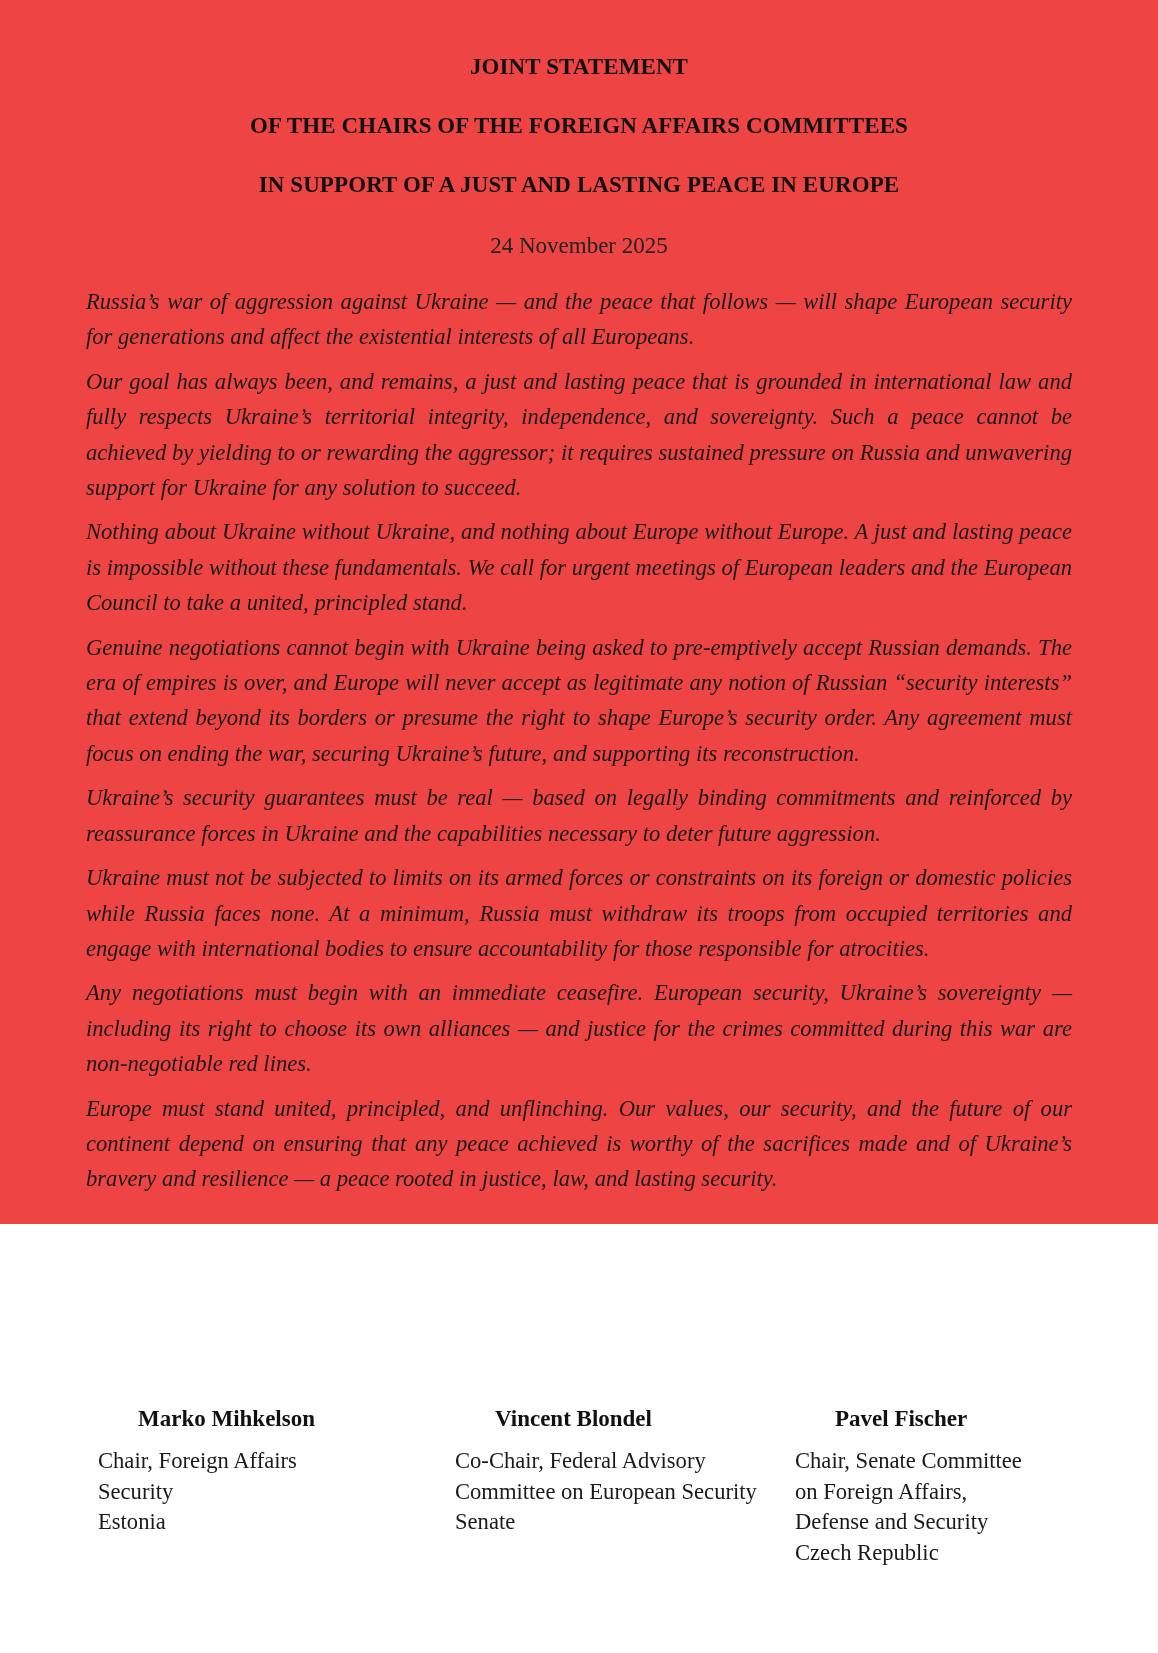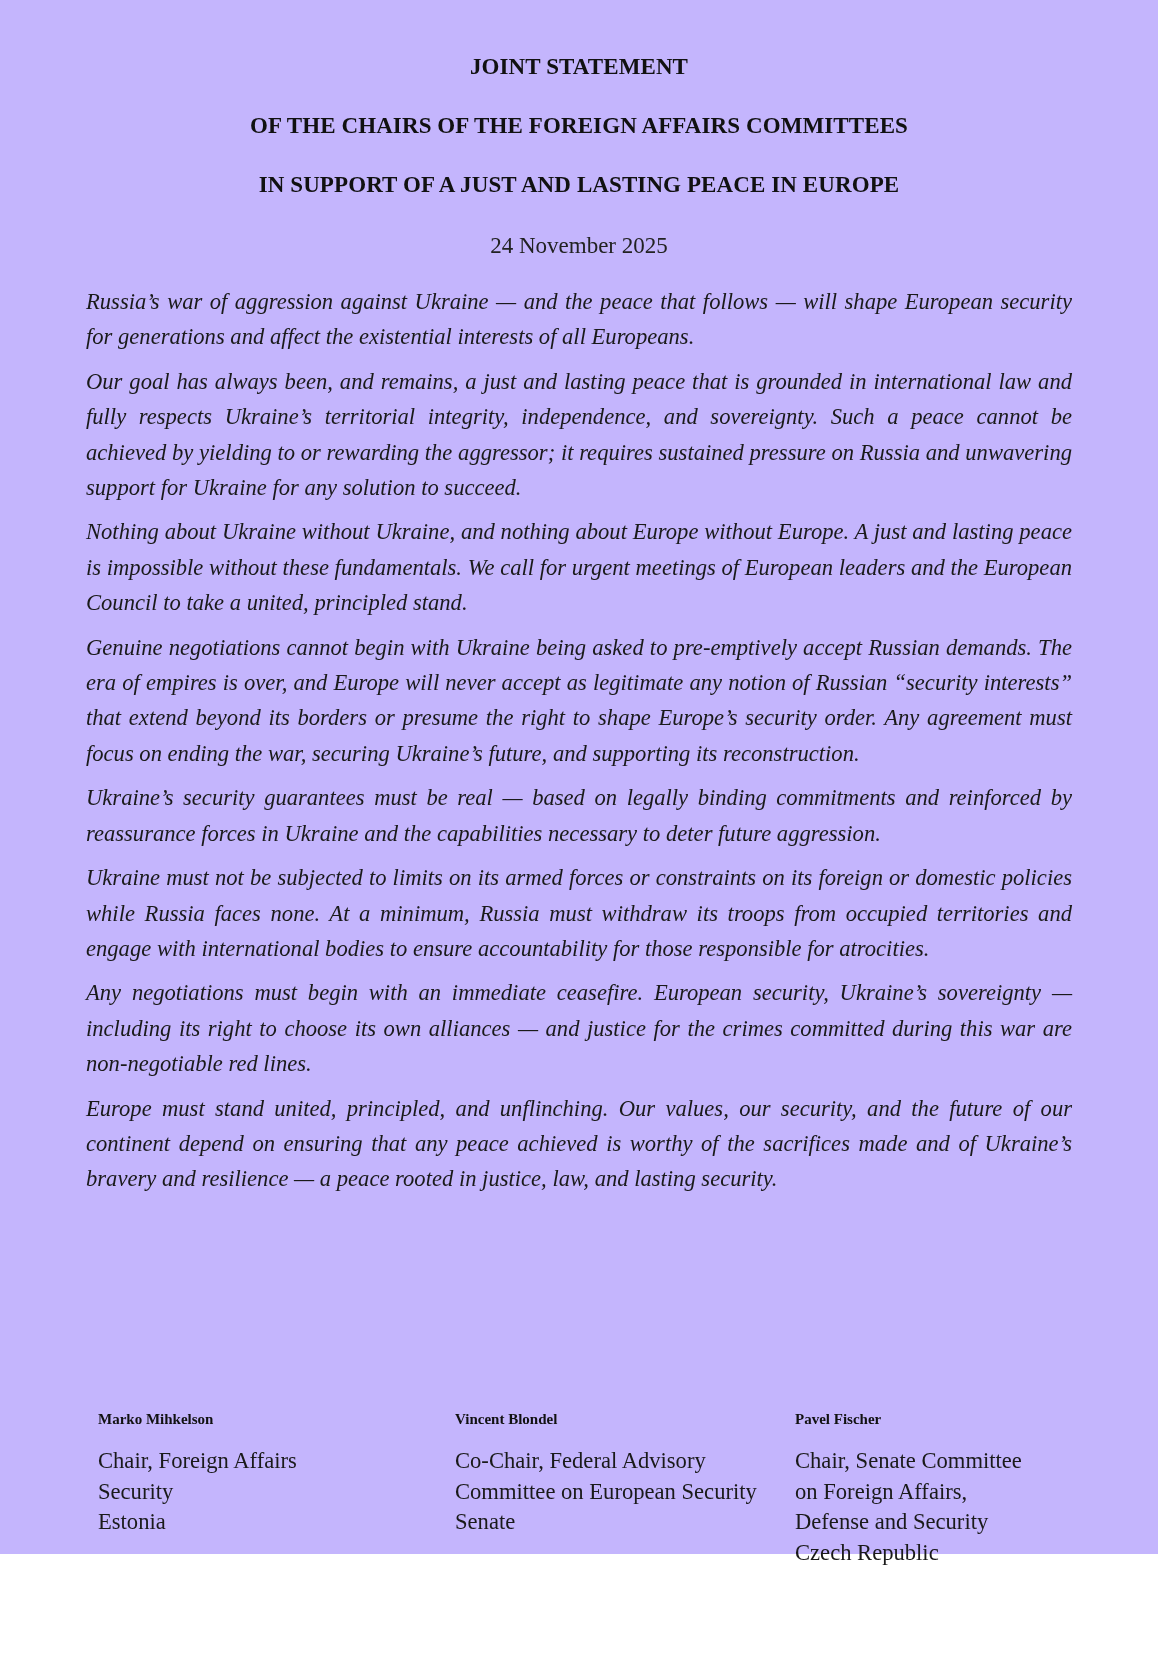--- a/index.html
+++ b/index.html
@@ -12,22 +12,22 @@
       height: 1653px;
       position: relative;
       overflow: hidden;
       font-family: "Liberation Serif", "DejaVu Serif", serif;
       color: #1a1a1a;
     }
     .page {
       position: absolute;
       left: 0; top: 0;
       width: 1158px;
-      height: 1554px;
-      background: #c4b5fd;
+      height: 1224px;
+      background: #ef4444;
     }
     .title-line {
       position: absolute;
       left: 0;
       width: 1158px;
       text-align: center;
       font-weight: bold;
       font-size: 23px;
       letter-spacing: 0.1px;
       color: #111;
@@ -67,24 +67,25 @@
     }
     .sig {
       position: absolute;
       top: 0;
     }
     .sig.s1 { left: 0; }
     .sig.s2 { left: 357px; }
     .sig.s3 { left: 697px; }
     .sig-name {
       font-weight: bold;
-      font-size: 15px;
+      font-size: 23px;
       line-height: 30px;
       margin-bottom: 12px;
       color: #111;
+      margin-left: 40px;
     }
     .sig-line {
       font-size: 22.6px;
       line-height: 30.5px;
       white-space: nowrap;
       color: #1a1a1a;
     }
   </style>
 </head>
 <body>

